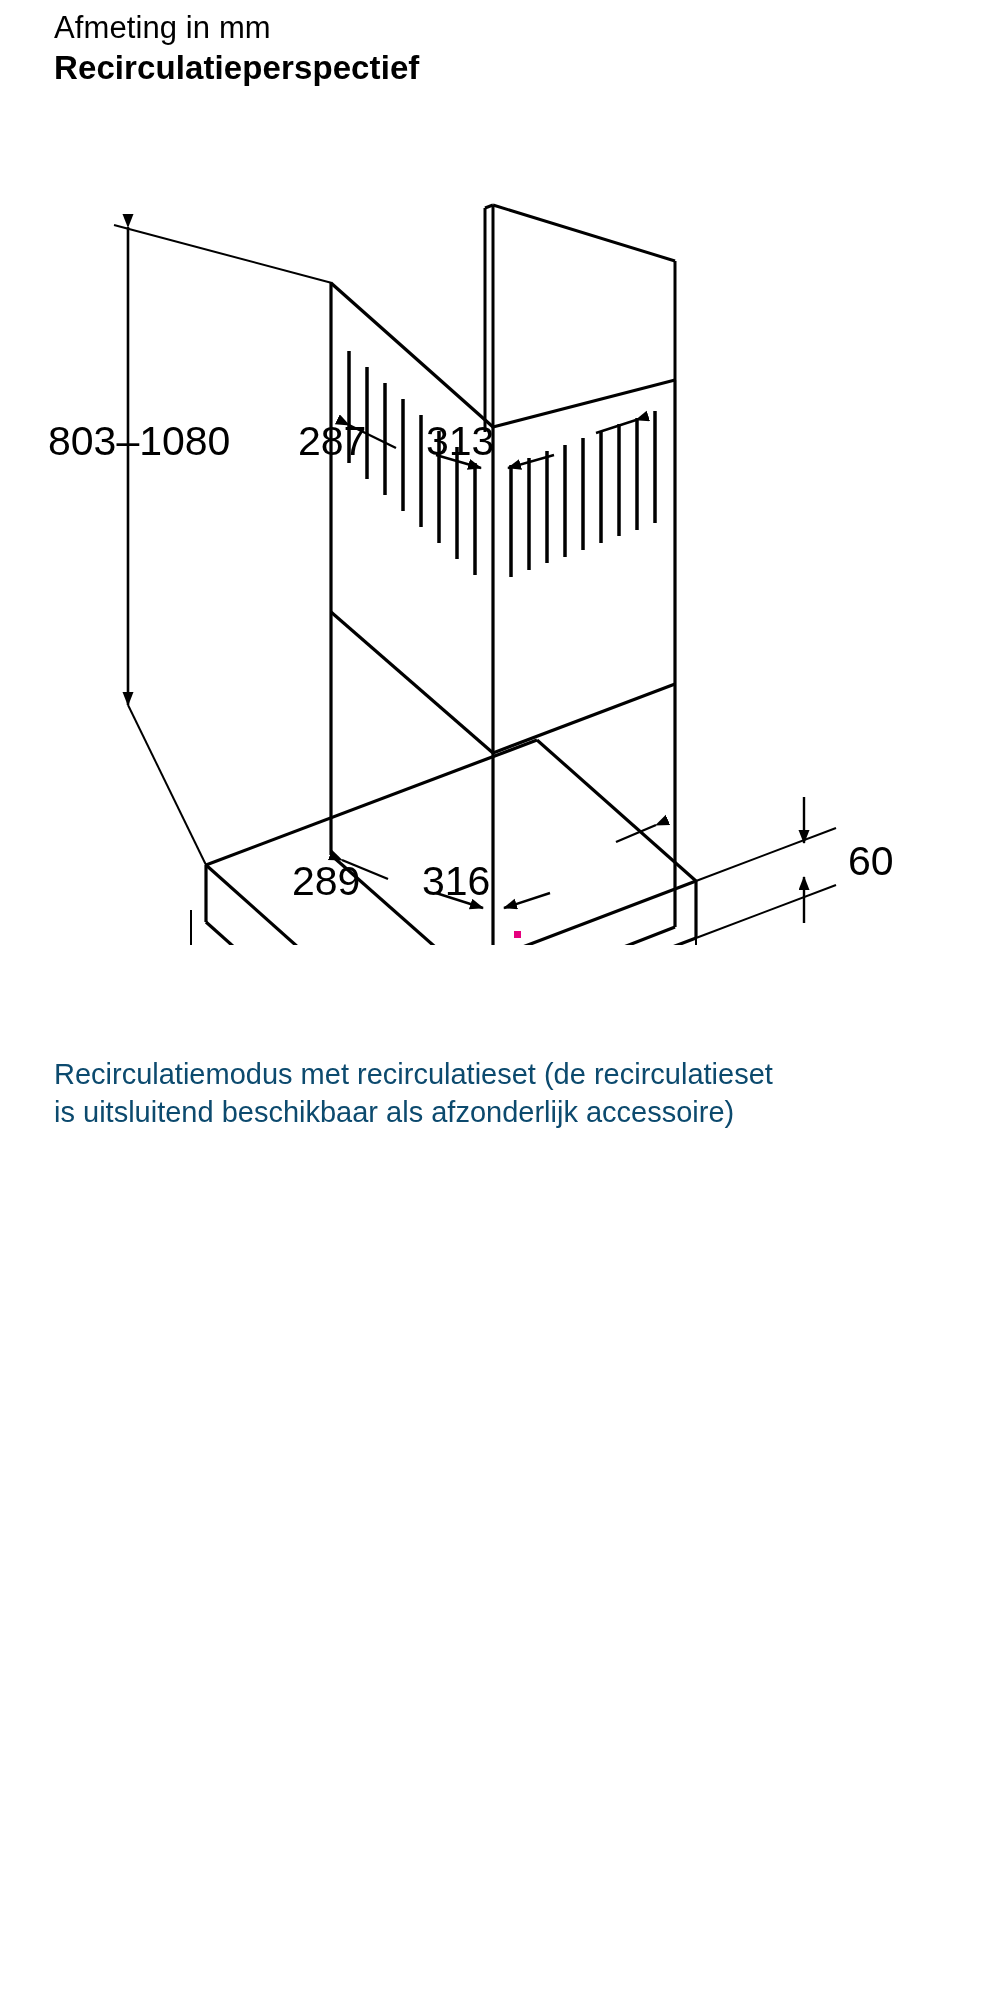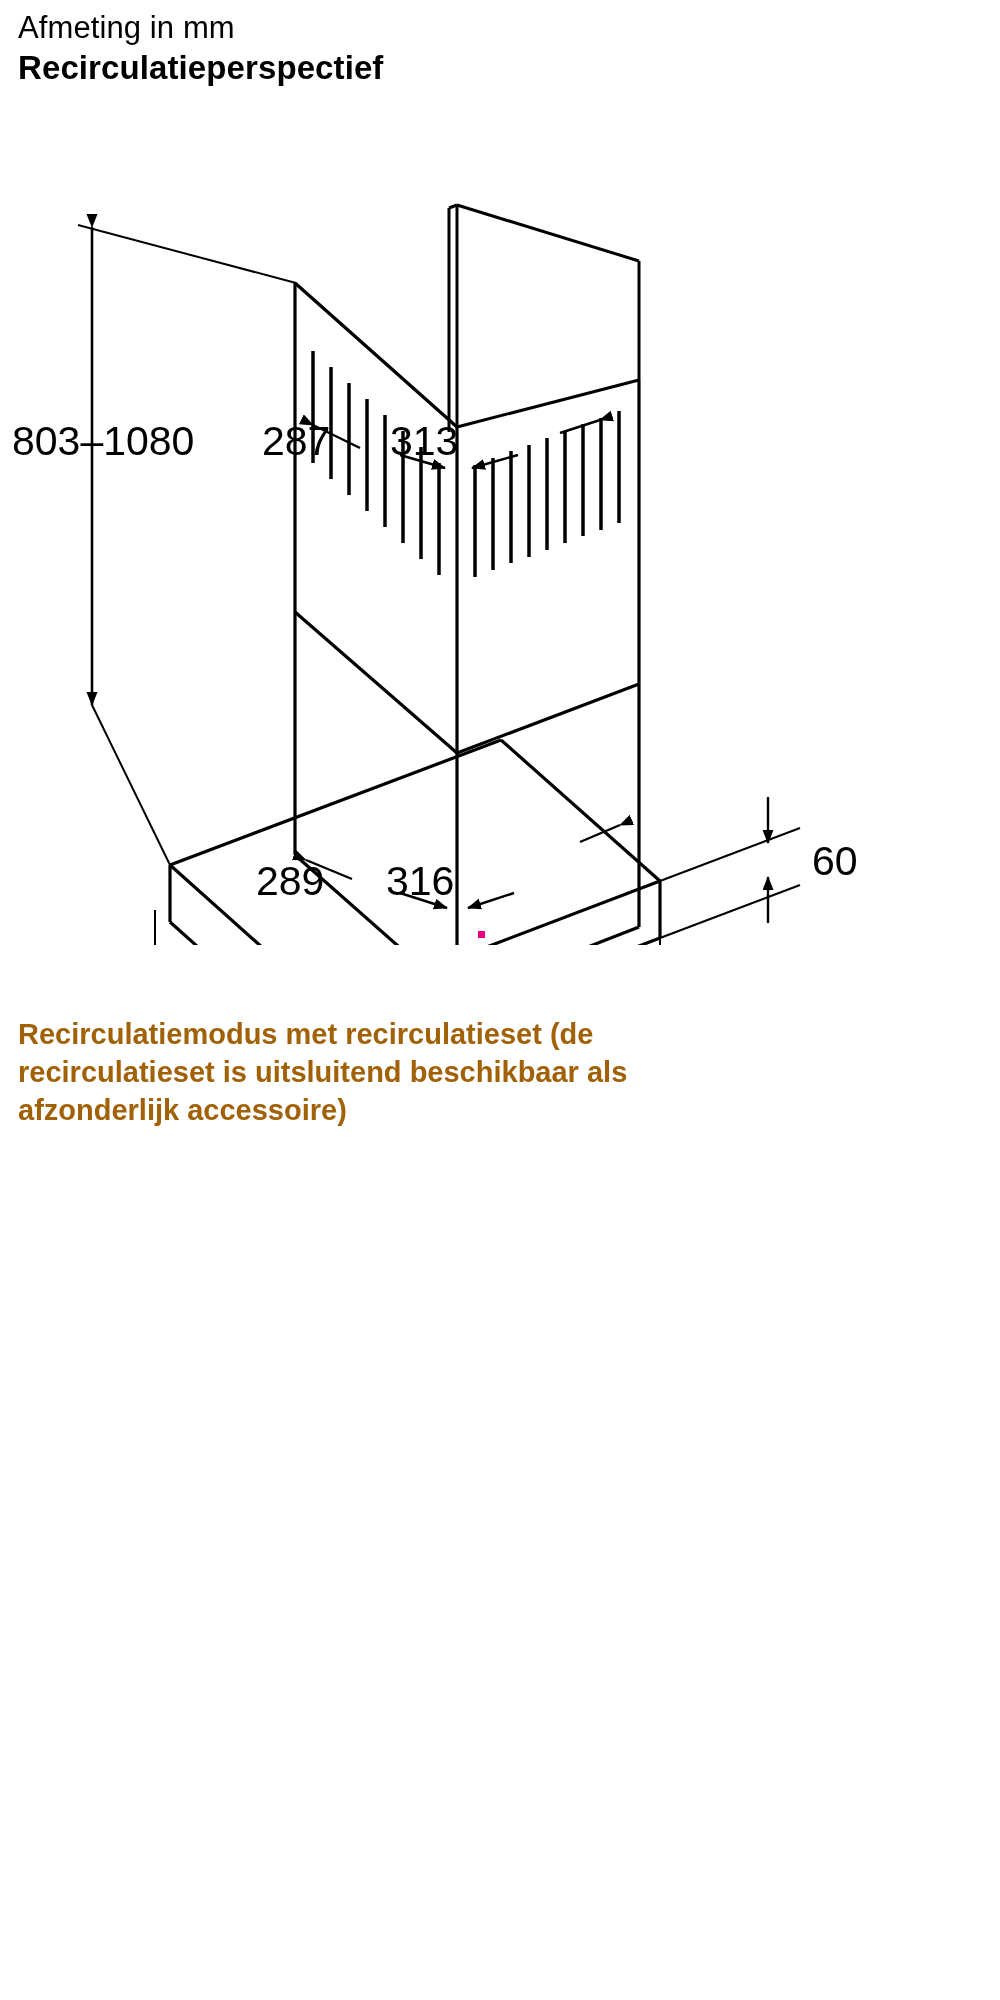--- a/index.html
+++ b/index.html
@@ -4,21 +4,21 @@
 <style>
   html,body{margin:0;padding:0;}
   body{
     width:1000px;height:2000px;
     background:#ffffff;
     font-family:"Liberation Sans","DejaVu Sans",sans-serif;
     color:#000000;
     position:relative;
     overflow:hidden;
   }
-  .page{position:relative;width:848px;height:2000px;}
+  .page{position:relative;width:848px;height:2000px;margin-left:36px;}
 
   
   .header{position:absolute;left:18px;top:8px;width:900px;}
   .header .line1{
     font-size:31px;font-weight:400;line-height:40px;
     letter-spacing:0.1px;color:#000;
   }
   .header .line2{
     font-size:33px;font-weight:700;line-height:40px;
     letter-spacing:0.1px;color:#000;
@@ -32,23 +32,23 @@
     font-family:"Liberation Sans","DejaVu Sans",sans-serif;
     font-size:41px;font-weight:400;fill:#000;
   }
   .dim-text-lg{
     font-family:"Liberation Sans","DejaVu Sans",sans-serif;
     font-size:41px;font-weight:400;fill:#000;
   }
 
   
   .caption{
-    position:absolute;left:18px;top:1015px;width:720px;
-    font-size:29px;font-weight:700;line-height:38px;
-    color:#a16207;
+    position:absolute;left:18px;top:1055px;width:720px;
+    font-size:29px;font-weight:400;line-height:38px;
+    color:#0c4a6e;
   }
 </style>
 </head>
 <body>
 
 <div class="page">
 
   <div class="header">
     <div class="line1">Afmeting in mm</div>
     <div class="line2">Recirculatieperspectief</div>

